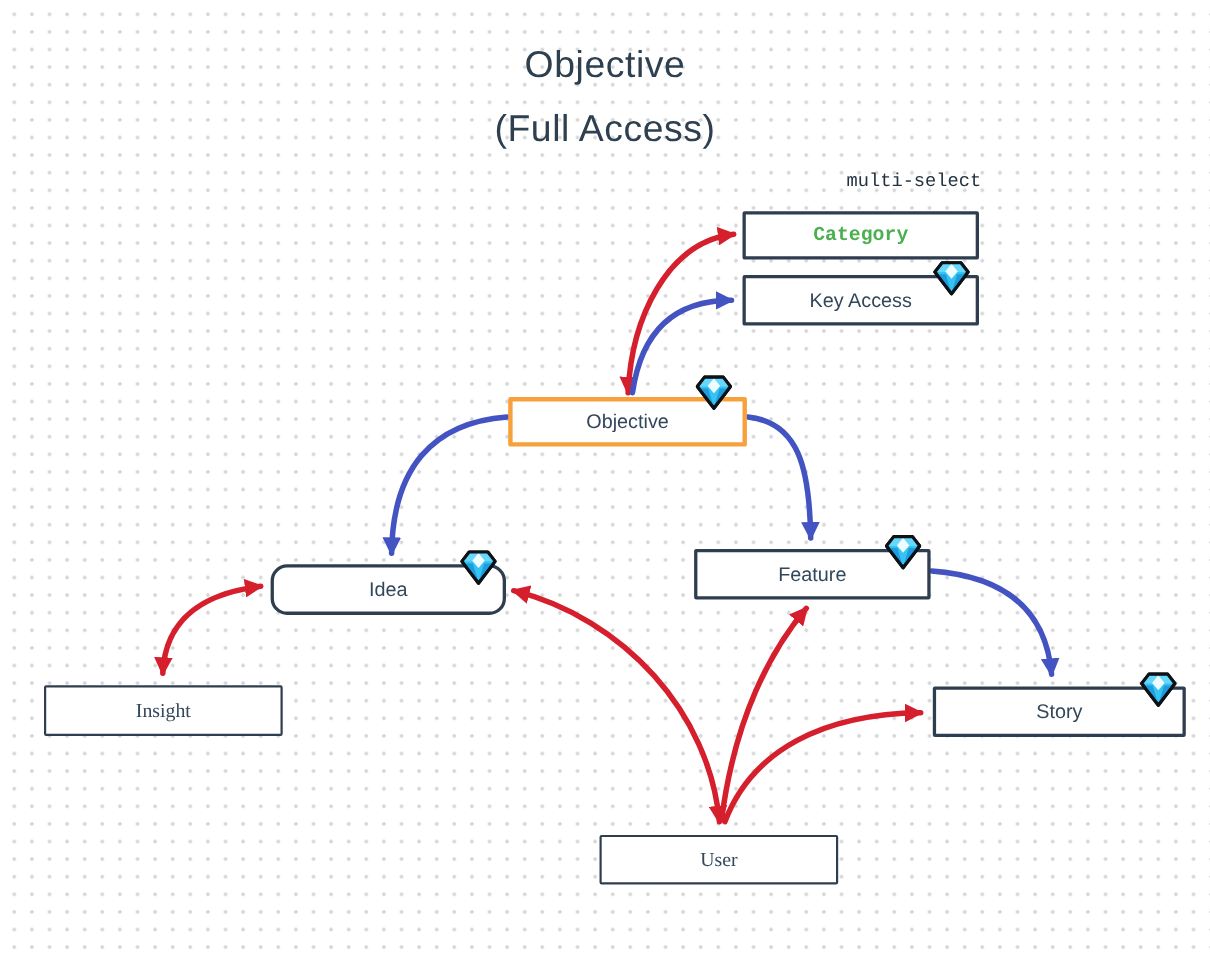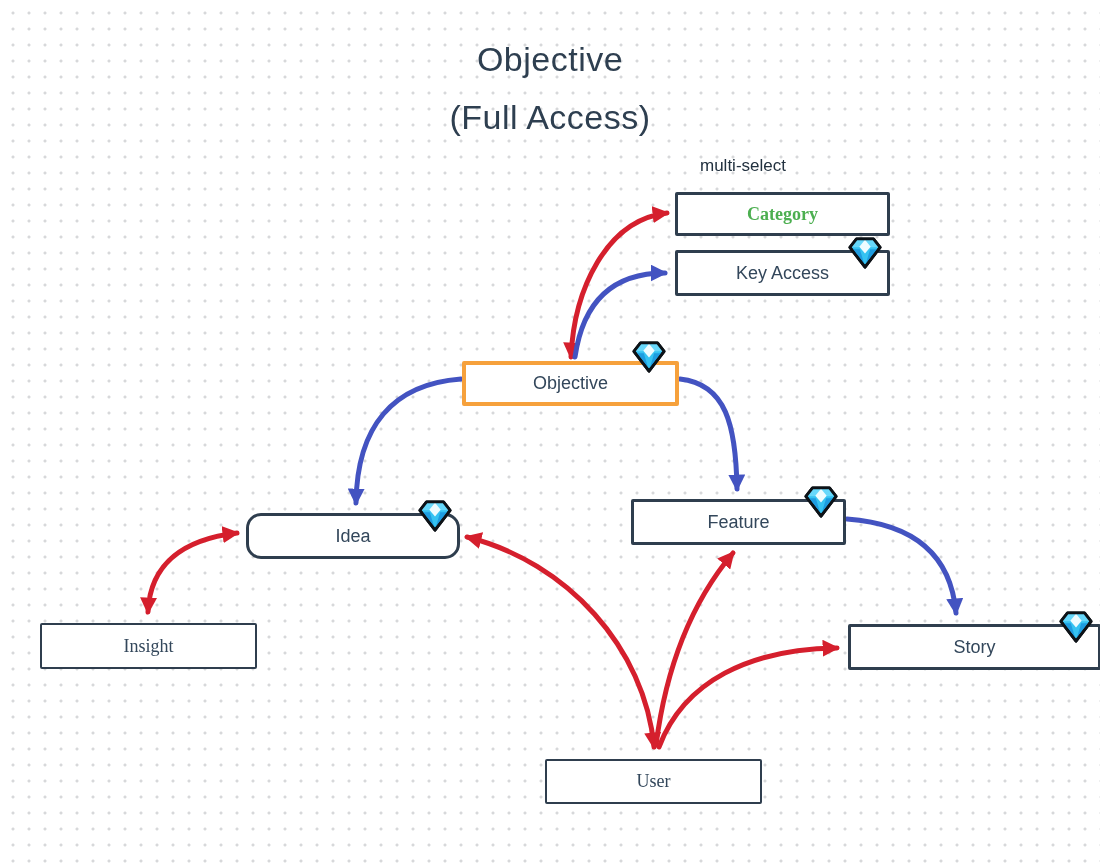--- a/index.html
+++ b/index.html
@@ -35,22 +35,22 @@
     color: #2e3f50;
     font-size: 34px;
     line-height: 58px;
     letter-spacing: 0.5px;
   }
   .note-label {
     position: absolute;
     left: 700px;
     top: 156px;
     width: 192px;
-    text-align: left;
-    font-family: Liberation Sans, sans-serif;
+    text-align: right;
+    font-family: Liberation Mono, monospace;
     font-size: 17px;
     color: #22313f;
   }
   .node {
     position: absolute;
     box-sizing: border-box;
     background: #ffffff;
     border: 3px solid #2f3e4e;
     border-radius: 2px;
     display: flex;
@@ -58,21 +58,21 @@
     justify-content: center;
   }
   .node .label {
     font-size: 18px;
     color: #33475b;
     white-space: nowrap;
   }
   .node.thin { border-width: 2px; font-family: Liberation Serif, serif; }
   .node.highlight { border: 4px solid #f6a13c; }
   .node .label.green {
-    font-family: Liberation Serif, serif;
+    font-family: Liberation Mono, monospace;
     font-weight: bold;
     font-size: 18px;
     color: #4caf50;
   }
   .gem {
     position: absolute;
     top: -17px;
     right: 5px;
     width: 34px;
     height: 34px;
@@ -152,21 +152,21 @@
     <span class="label">Feature</span>
     <svg class="gem">
         <use href="#gem"></use>
       </svg>
   </div>
 
   <div class="node thin" style="left:40px; top:623px; width:217px; height:46px;">
     <span class="label">Insight</span>
   </div>
 
-  <div class="node" style="left:848px; top:624px; width:253px; height:46px;">
+  <div class="node" style="left:848px; top:624px; width:230px; height:46px;">
     <span class="label">Story</span>
     <svg class="gem">
         <use href="#gem"></use>
       </svg>
   </div>
 
   <div class="node thin" style="left:545px; top:759px; width:217px; height:45px;">
     <span class="label">User</span>
   </div>
 

